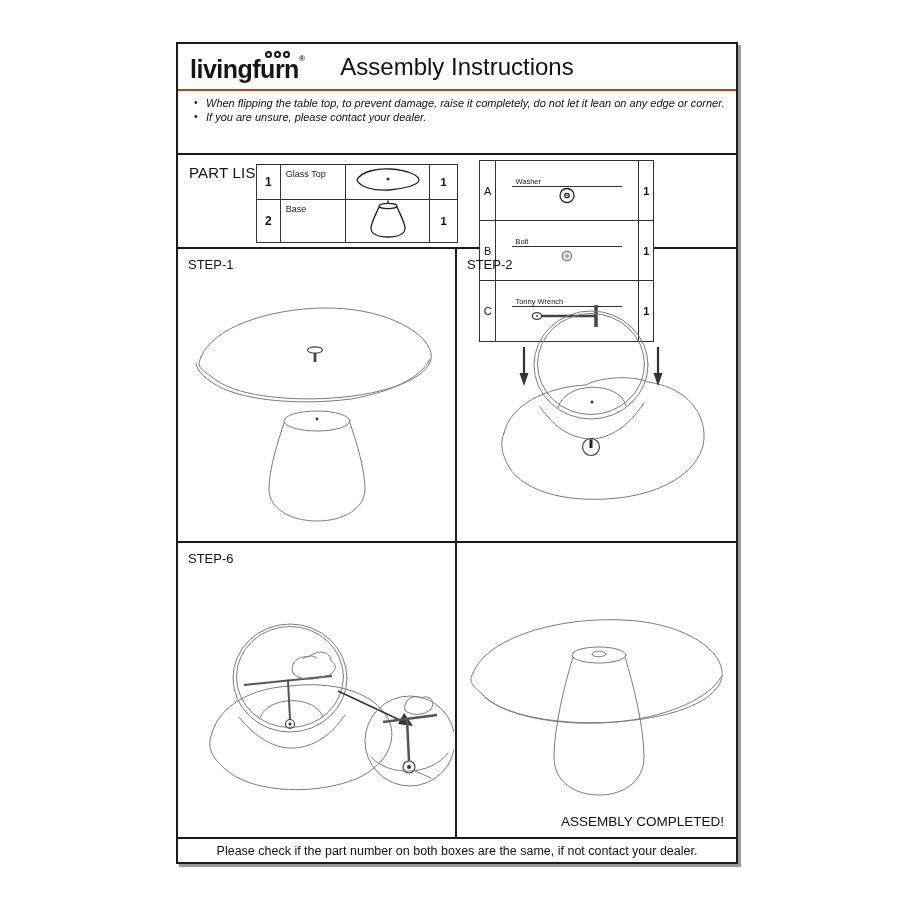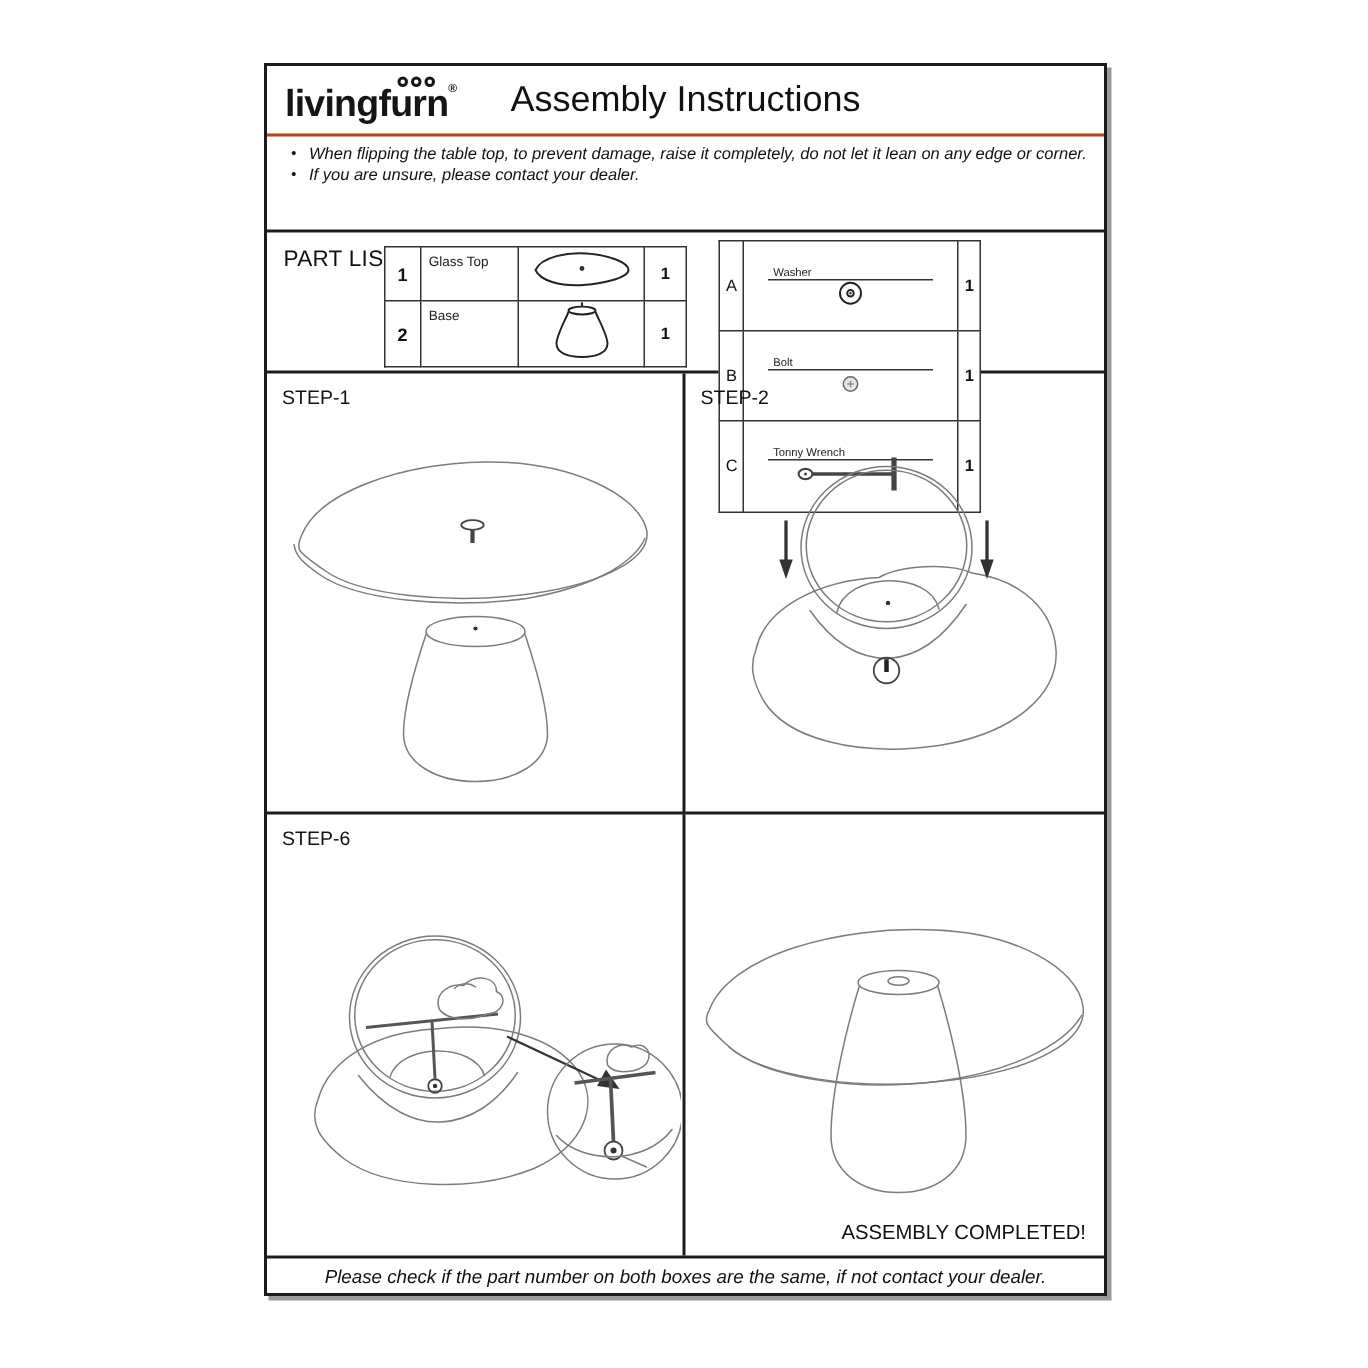--- a/index.html
+++ b/index.html
@@ -57,21 +57,21 @@
   .cell-bl { border-right:2px solid #1c1c1c; }
   .step-label { position:absolute; left:10px; top:8px; font-size:13px; color:#111; }
   .diagram { position:absolute; }
   .d1 { left:3px;  top:26px; }
   .d2 { left:3px;  top:24px; }
   .d3 { left:2px;  top:36px; }
   .d4 { left:0px;  top:32px; }
   .completed { position:absolute; right:12px; bottom:8px; font-size:13.5px; color:#111; }
 
   
-  .footer { flex:1; display:flex; align-items:center; justify-content:center; font-size:12.5px; color:#111;font-style:italic; }
+  .footer { flex:1; display:flex; align-items:center; justify-content:center; font-size:12.5px; color:#111; }
 
   
   svg .ln   { fill:none; stroke:#7c7c7c; stroke-width:1; stroke-linecap:round; stroke-linejoin:round; }
   svg .lnd  { fill:none; stroke:#444; stroke-width:1.2; stroke-linecap:round; }
   svg .dk   { fill:#333; stroke:none; }
   svg .plk  { fill:none; stroke:#222; stroke-width:1.3; stroke-linecap:round; stroke-linejoin:round; }
 </style>
 </head>
 <body>
 

